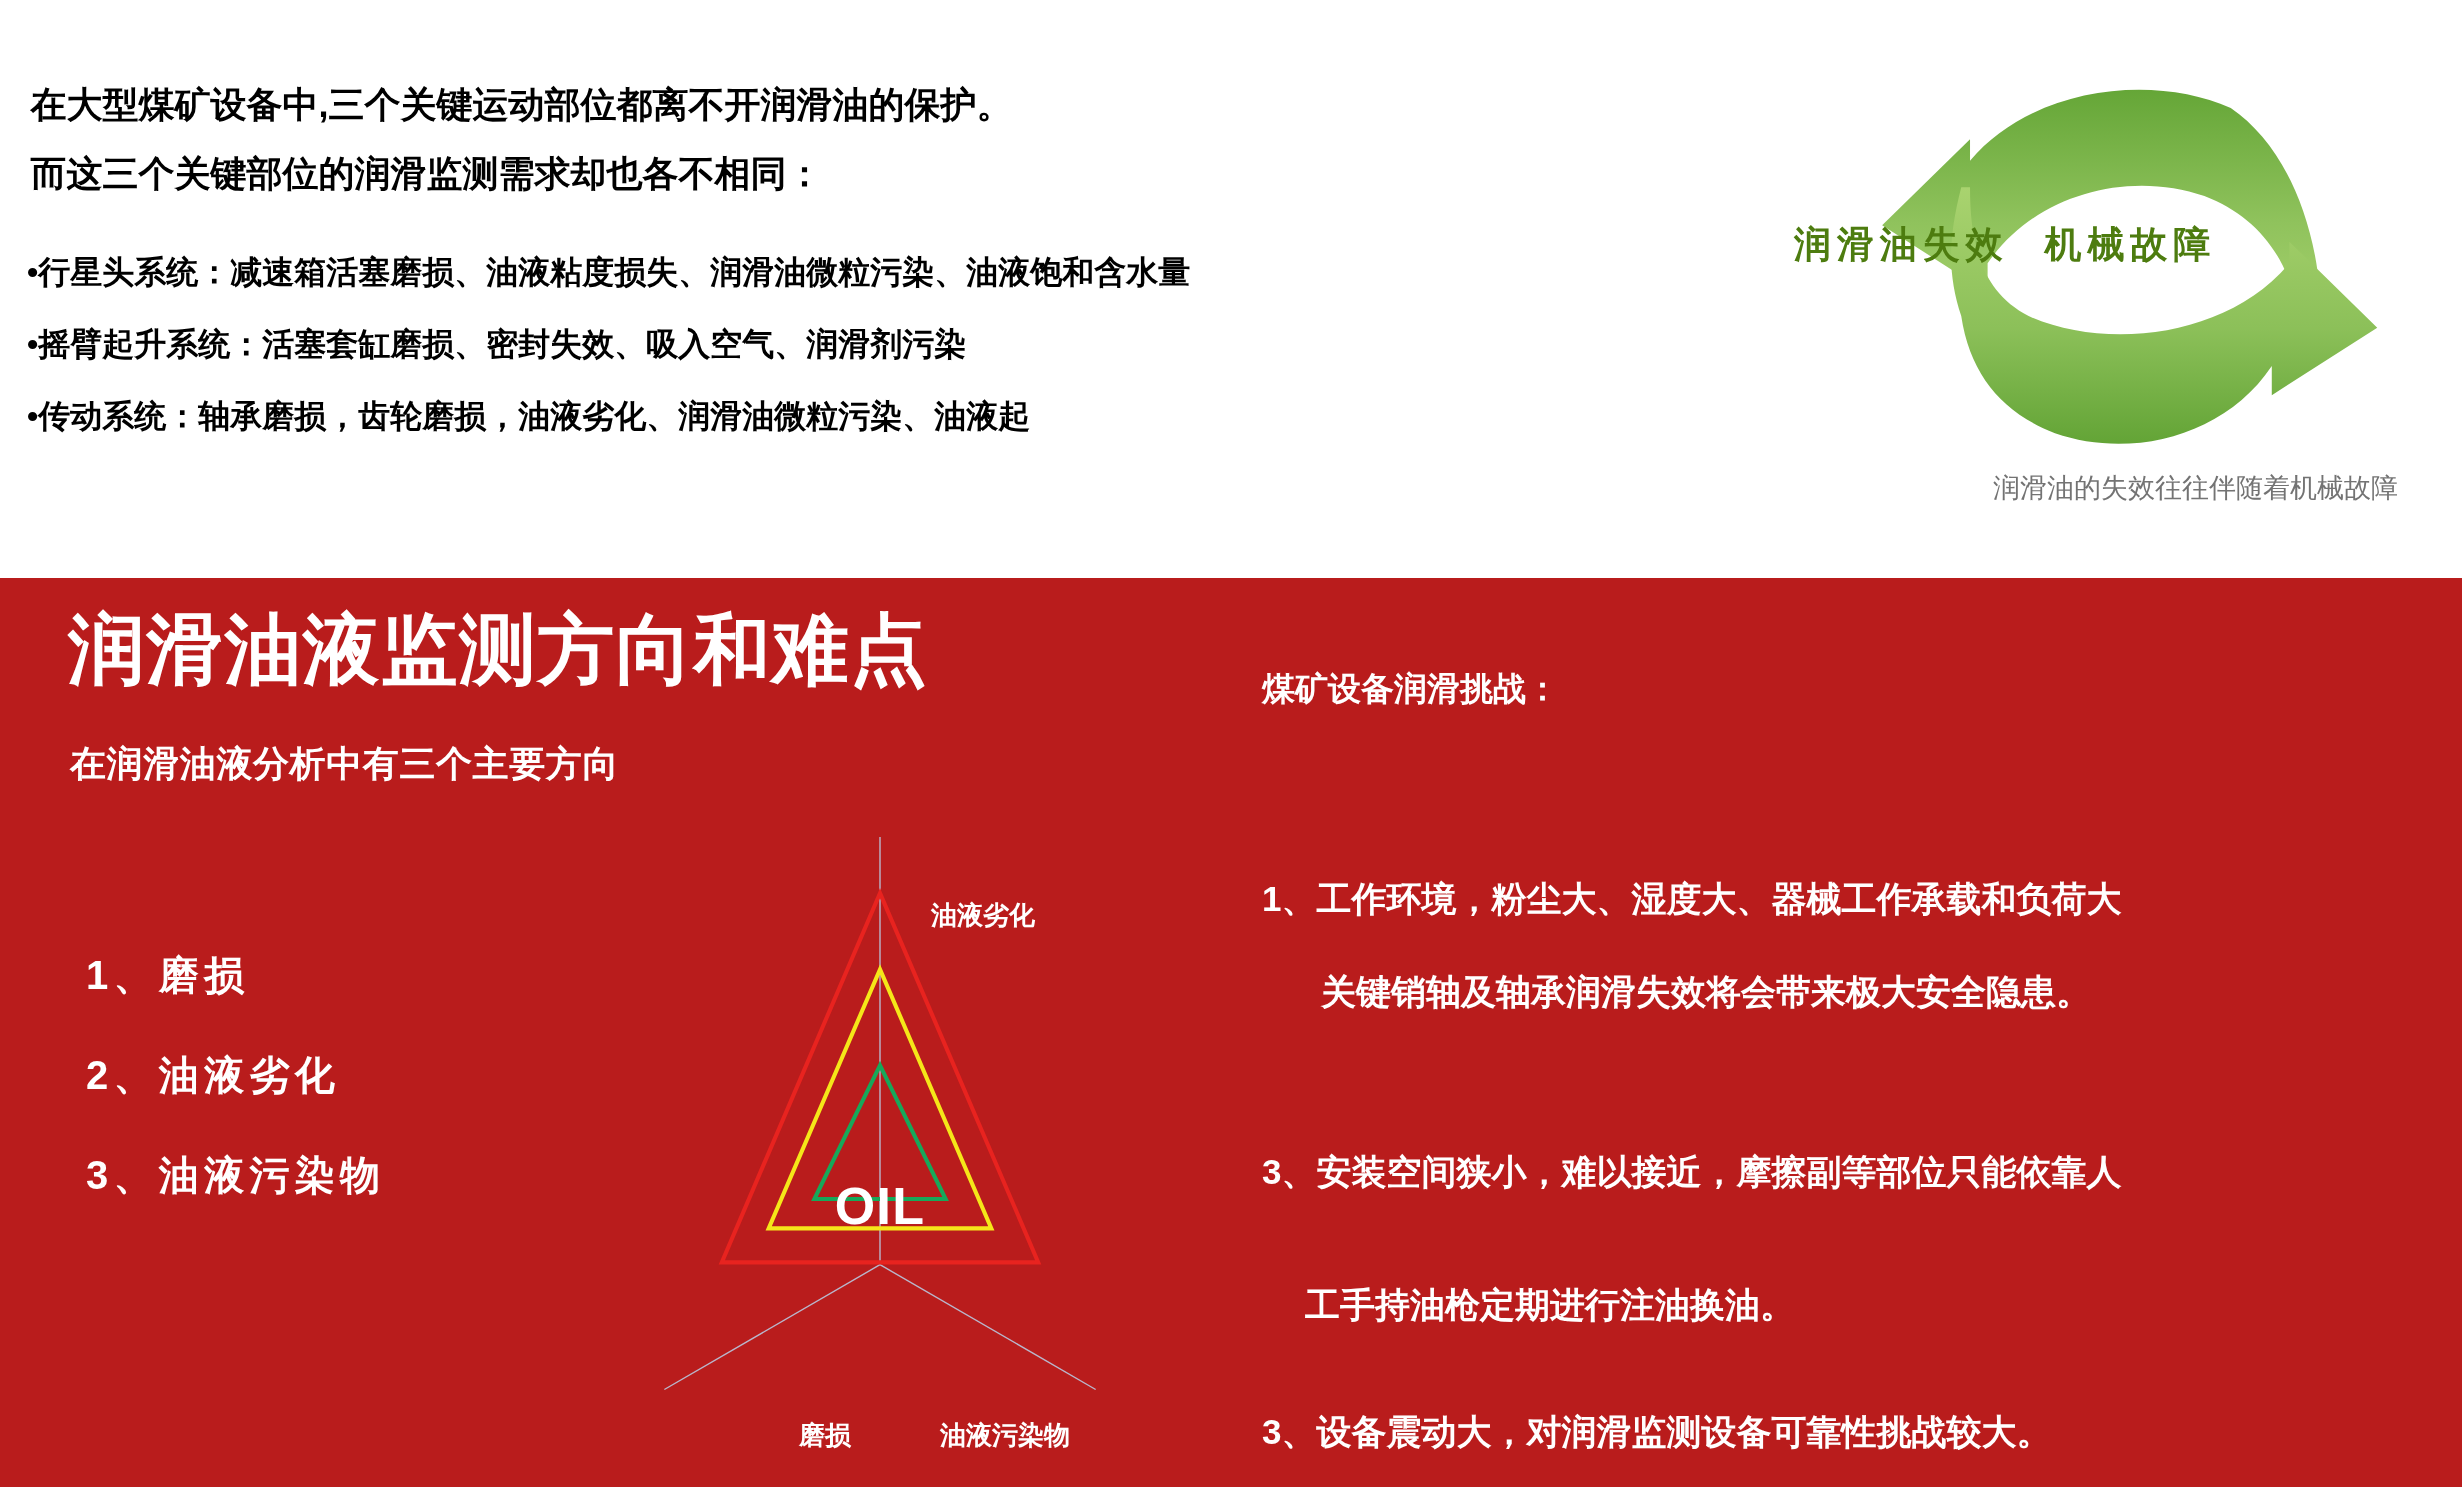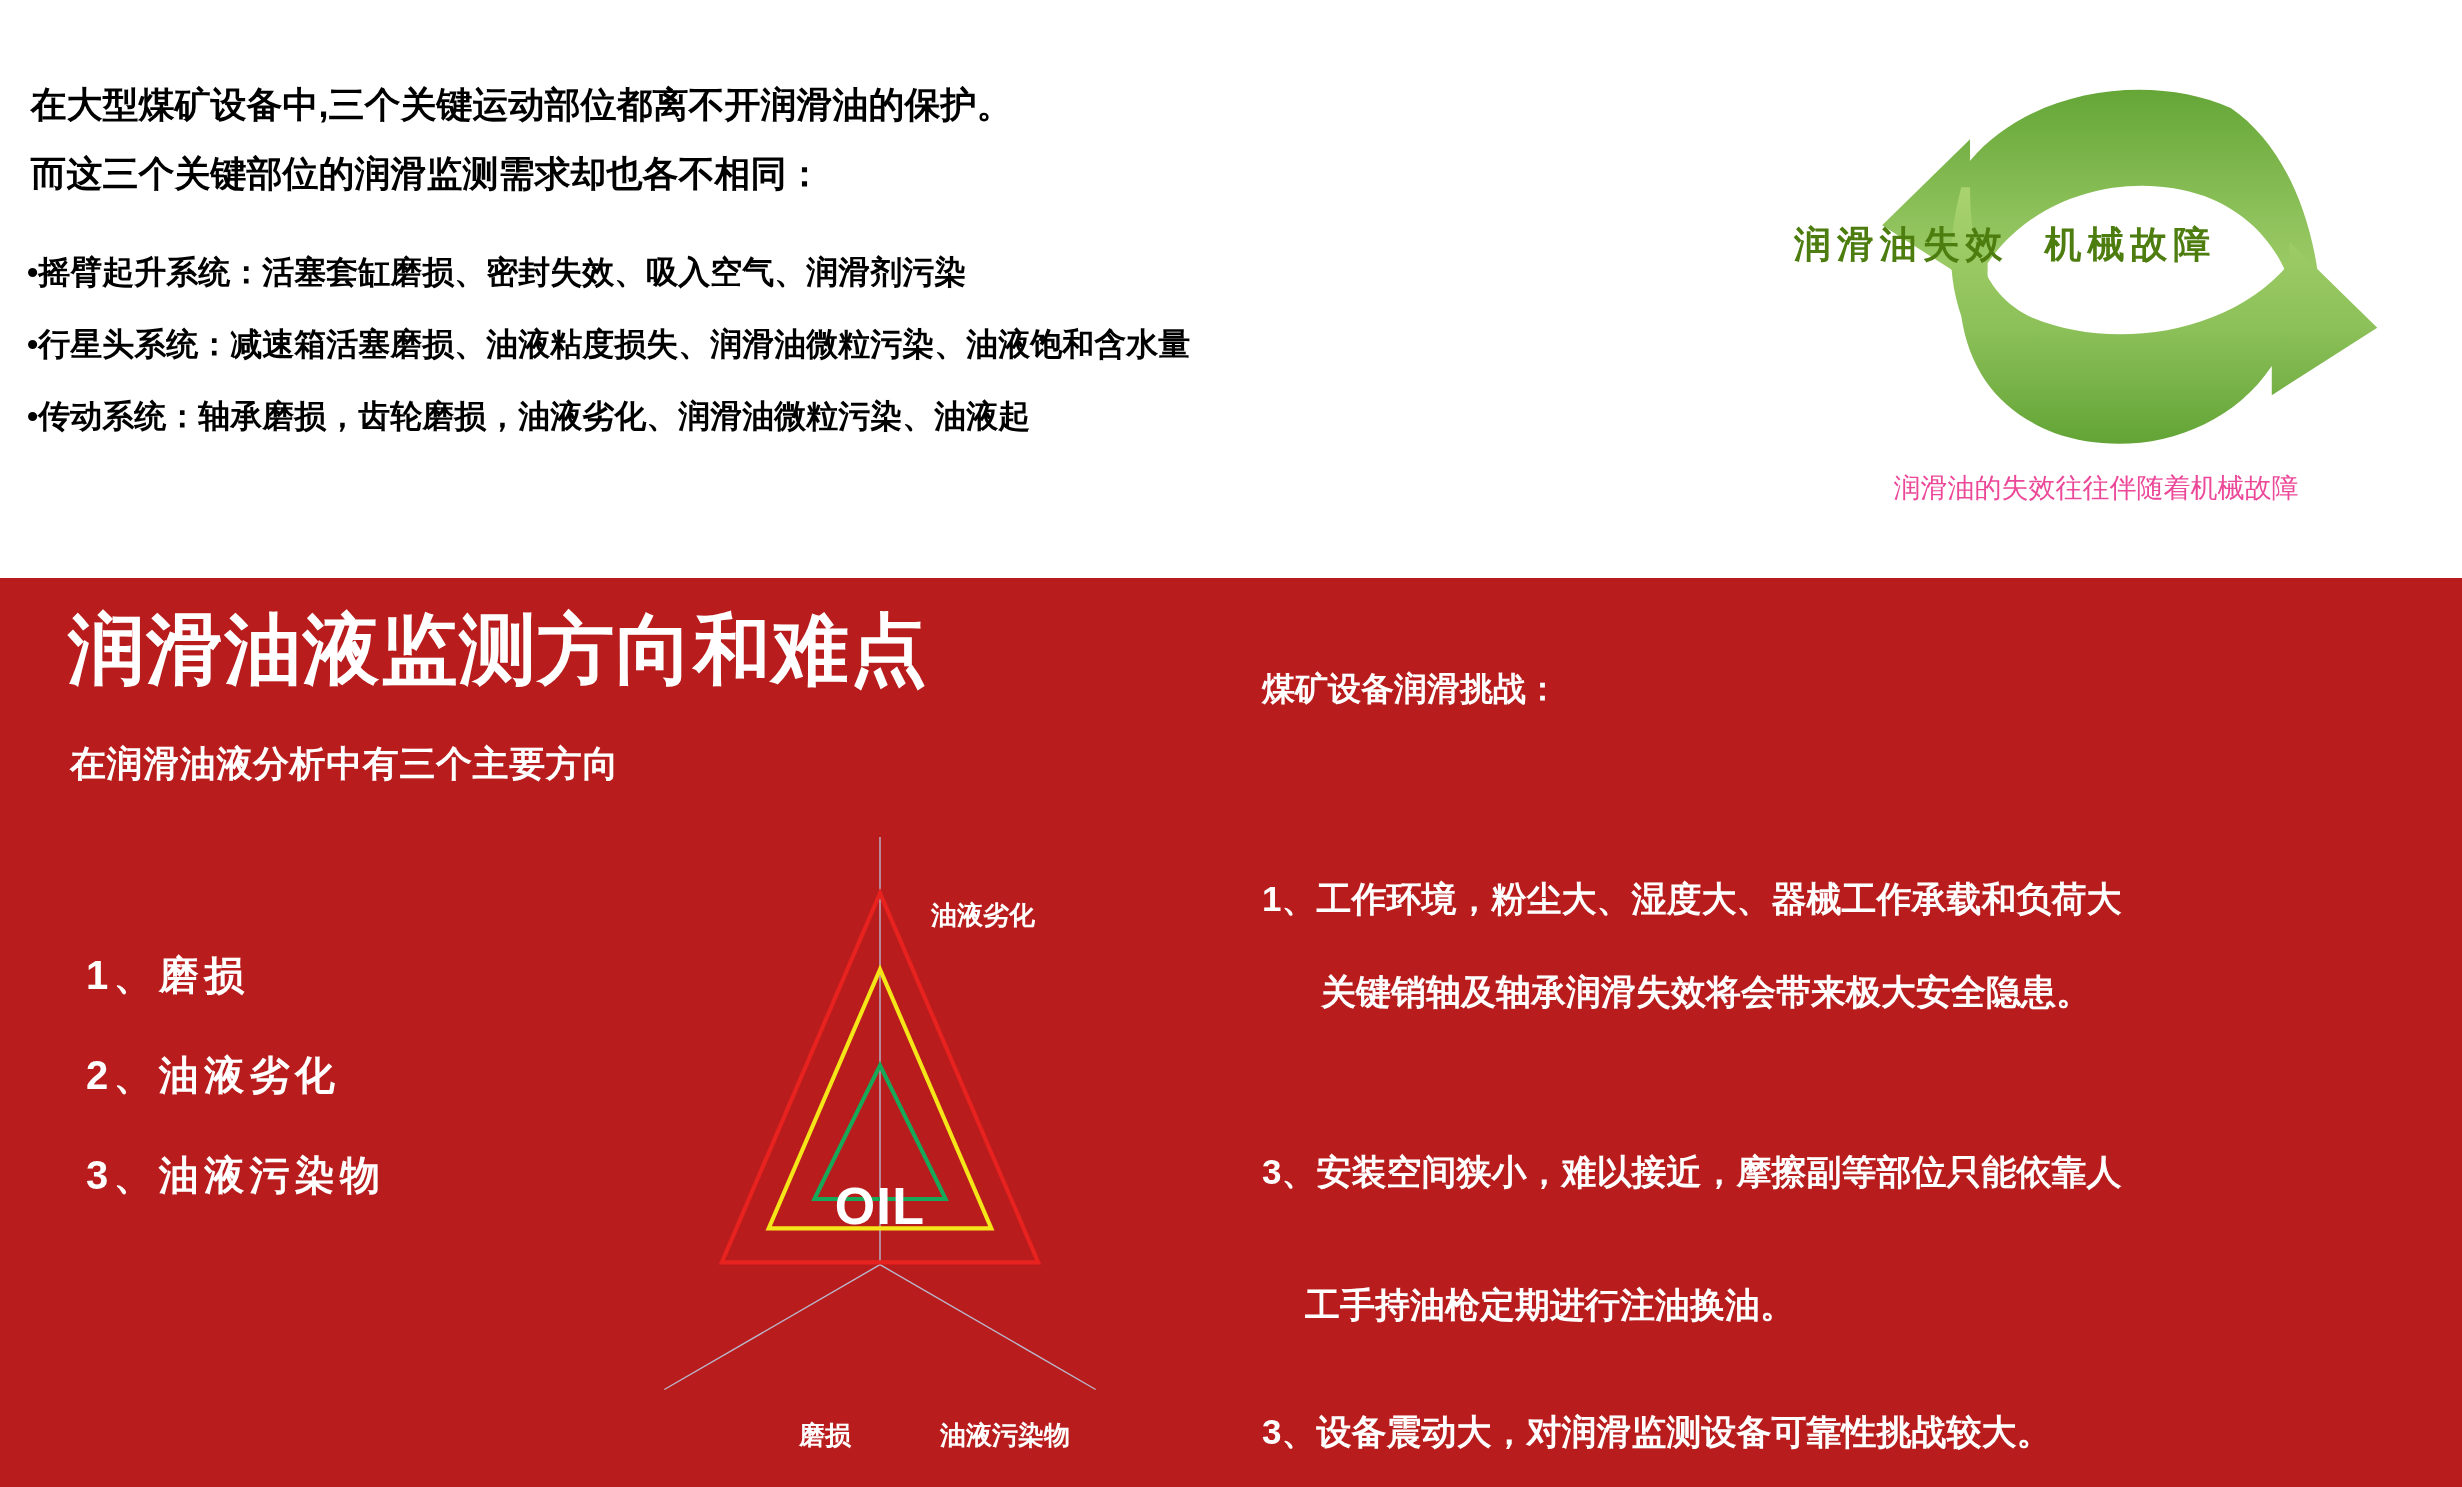--- a/index.html
+++ b/index.html
@@ -82,24 +82,24 @@
     color: #4d7c0f;
     letter-spacing: 5.9px;
     white-space: nowrap;
   }
   .cycle-labels .gap { display: inline-block; width: 36px; }
   .cycle-caption {
     position: absolute;
     left: 0;
     top: 400px;
     width: 604px;
-    text-align: center;
+    text-align: right;
     font-size: 27px;
     font-weight: normal;
-    color: #ec4899;
+    color: #737373;
     white-space: nowrap;
   }
 
   
   .dark-section {
     position: absolute;
     left: 0; top: 578px;
     width: 2462px;
     height: 910px;
     background: #b91c1c;
@@ -209,22 +209,22 @@
 <body>
 
 <div class="top-section">
 
   <div class="intro-block">
     <div class="intro-line l1">在大型煤矿设备中,三个关键运动部位都离不开润滑油的保护。</div>
     <div class="intro-line l2">而这三个关键部位的润滑监测需求却也各不相同：</div>
   </div>
 
   <div class="bullet-list">
+    <div class="bullet-item">•行星头系统：减速箱活塞磨损、油液粘度损失、润滑油微粒污染、油液饱和含水量</div>
     <div class="bullet-item">•摇臂起升系统：活塞套缸磨损、密封失效、吸入空气、润滑剂污染</div>
-    <div class="bullet-item">•行星头系统：减速箱活塞磨损、油液粘度损失、润滑油微粒污染、油液饱和含水量</div>
     <div class="bullet-item">•传动系统：轴承磨损，齿轮磨损，油液劣化、润滑油微粒污染、油液起</div>
   </div>
 
   <div class="cycle-wrap">
     <svg class="cycle-svg" viewBox="0 0 1030 640">
       <defs>
         <linearGradient id="gradTop" x1="0" y1="0" x2="0" y2="1">
           <stop offset="0%" stop-color="#65a637"></stop>
           <stop offset="55%" stop-color="#8fc25c"></stop>
           <stop offset="100%" stop-color="#a9d36f"></stop>

